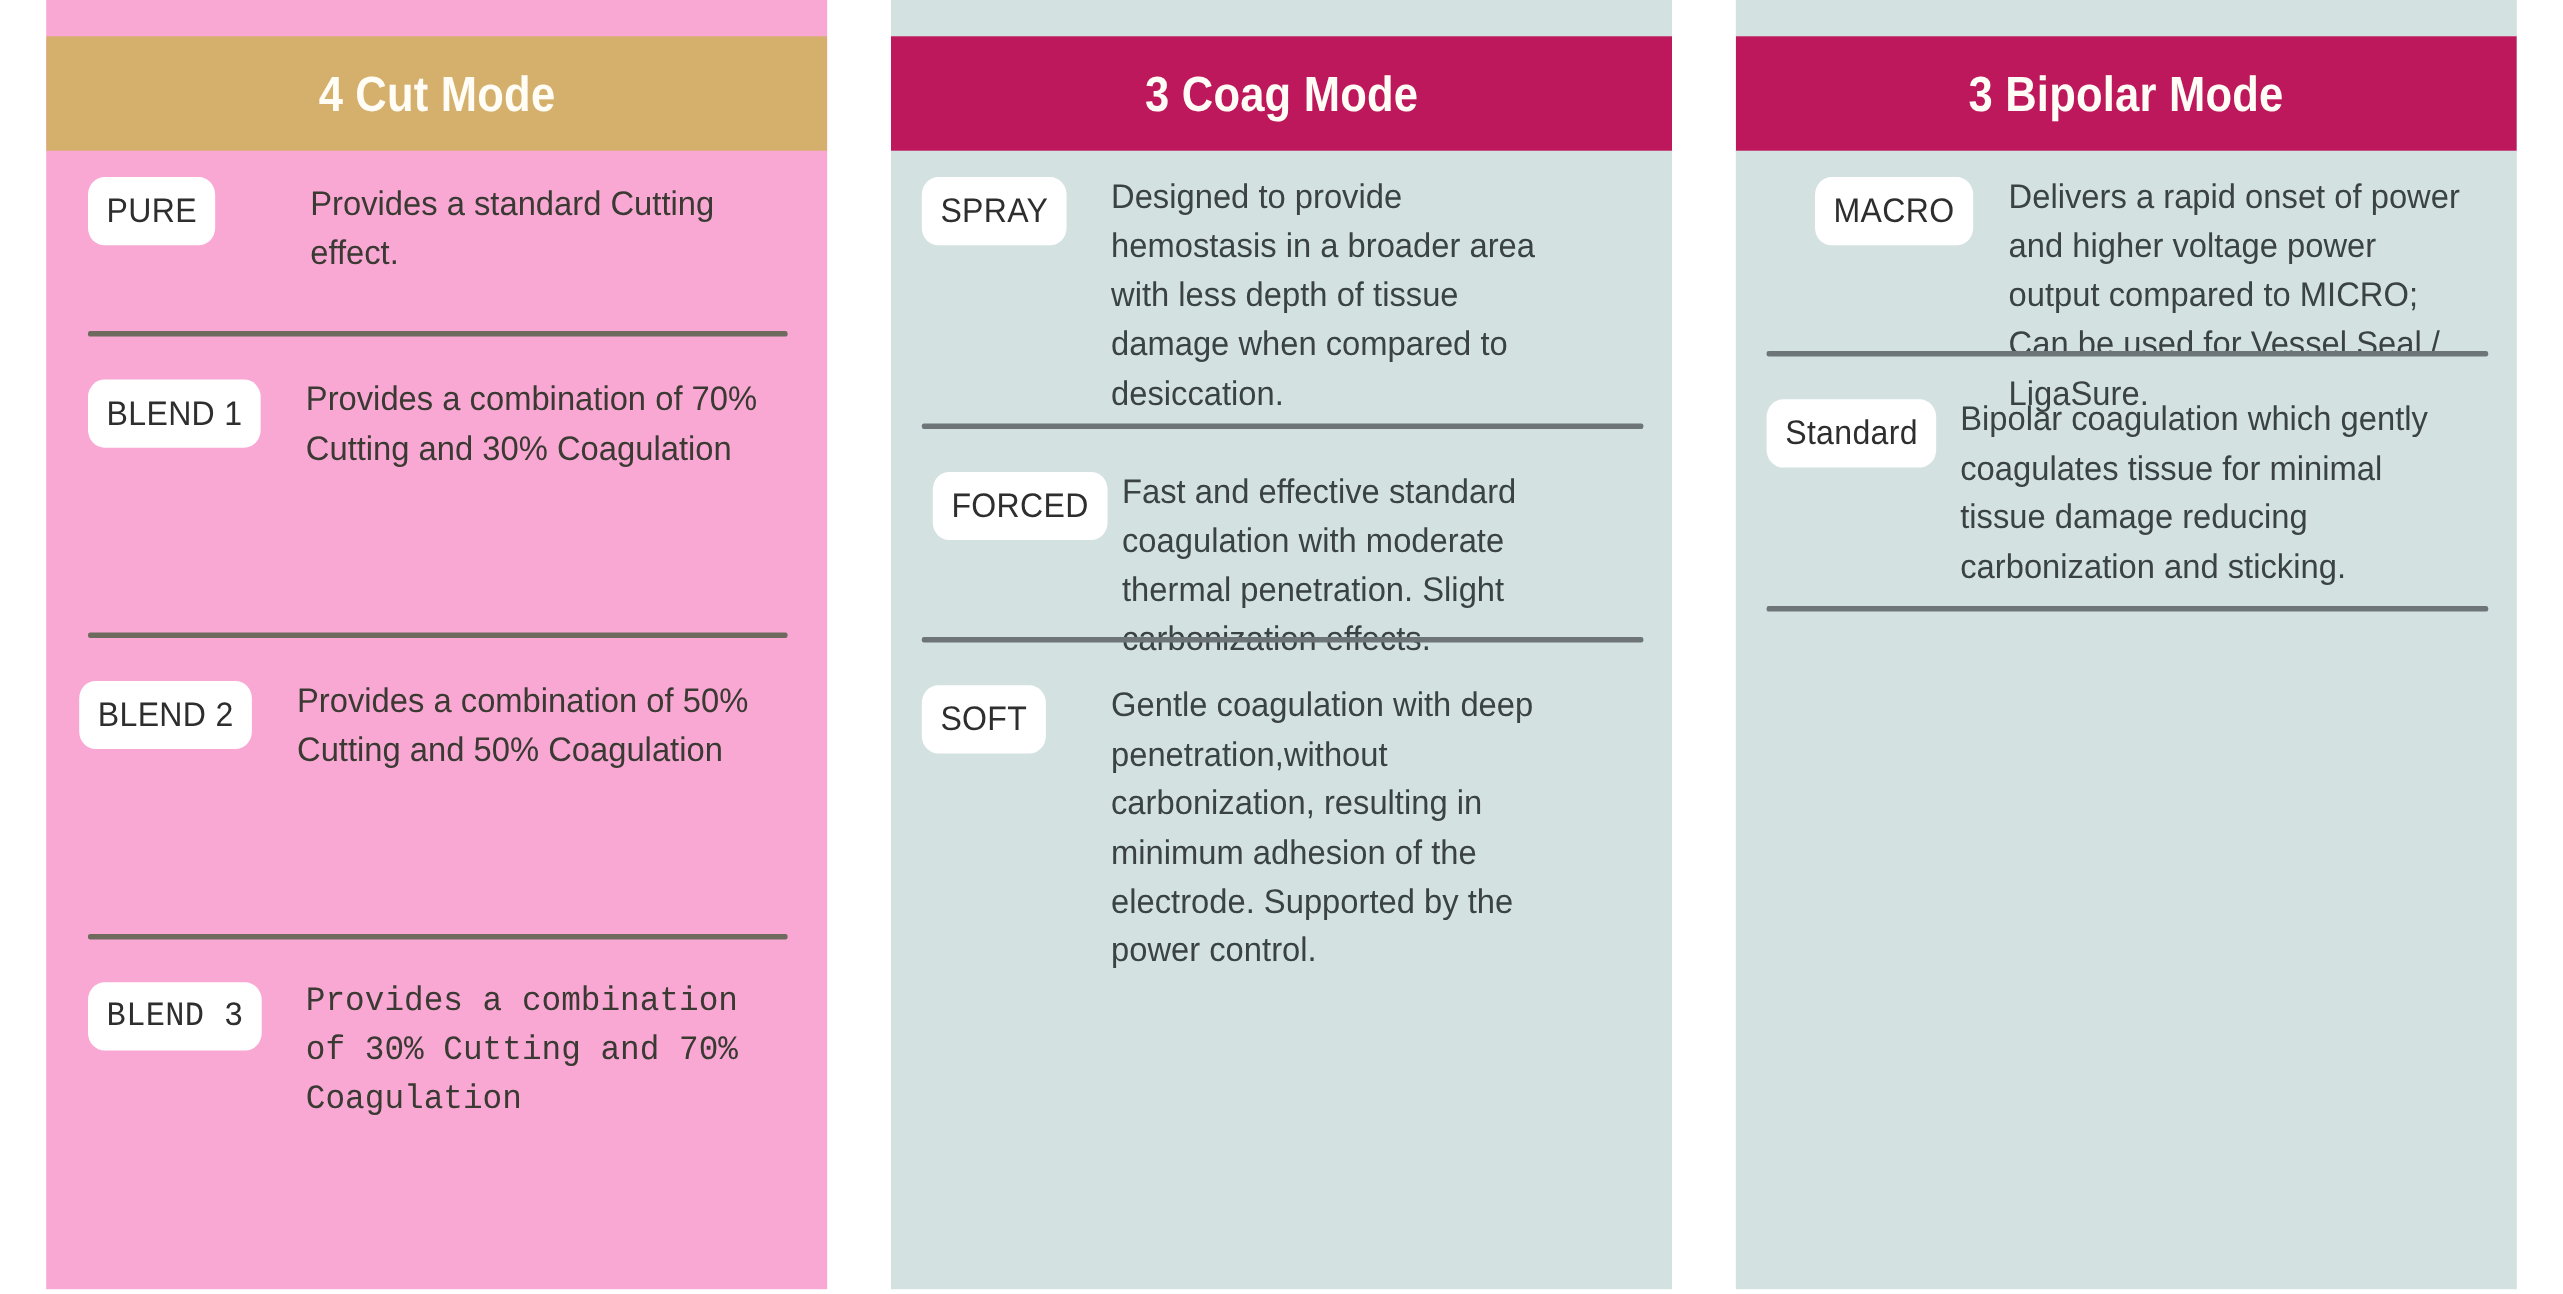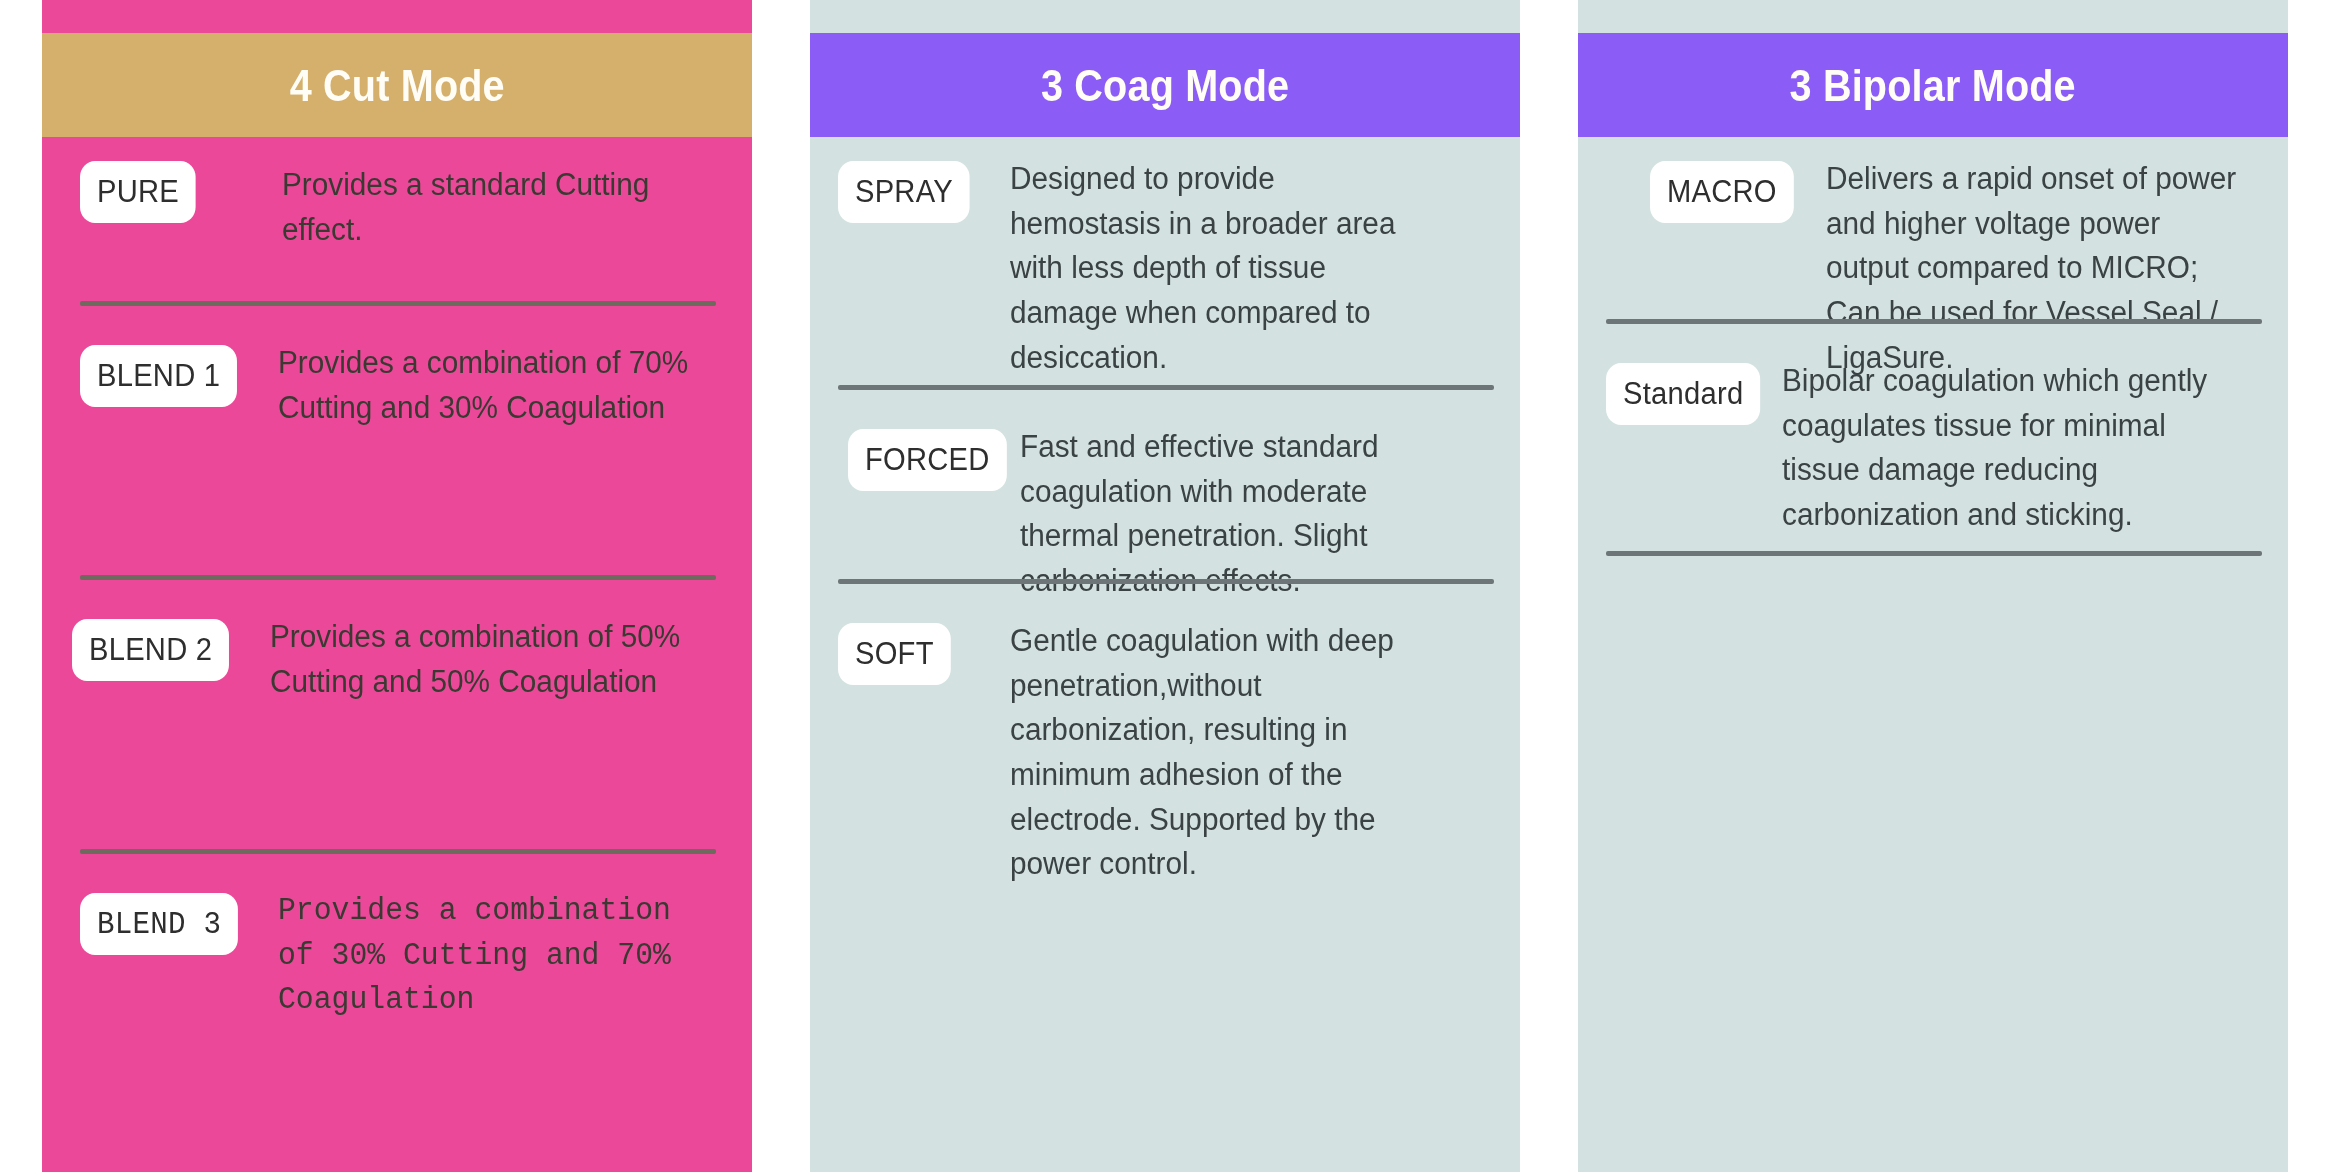--- a/index.html
+++ b/index.html
@@ -1,27 +1,27 @@
 <!DOCTYPE html>
 <html><head>
 <meta charset="utf-8">
 <style>
   html,body{margin:0;padding:0;background:#ffffff;}
   body{width:2330px;height:1176px;font-family:"Liberation Sans",sans-serif;overflow:hidden;}
   #stage{position:relative;width:2330px;height:1176px;background:#fff;}
 
   .card{position:absolute;top:0;width:710px;height:1172px;overflow:hidden;}
-  .card.c1{left:42px;background:#ec4899;}
+  .card.c1{left:42px;background:#f9a8d4;}
   .card.c2{left:810px;background:#D3E2E1;}
   .card.c3{left:1578px;background:#D3E2E1;}
 
   .card-head{position:absolute;left:0;top:33px;width:100%;height:104px;
              display:flex;align-items:center;justify-content:center;}
   .c1 .card-head{background:#D5B06C;}
-  .c2 .card-head,.c3 .card-head{background:#8b5cf6;}
+  .c2 .card-head,.c3 .card-head{background:#be185d;}
   .card-head-title{color:#FFFDF5;font-size:45px;font-weight:bold;
                    letter-spacing:.2px;line-height:1;
                    transform:scaleX(.88);transform-origin:center;white-space:nowrap;}
 
   .rows{position:absolute;left:0;top:137px;right:0;bottom:0;border-radius:27px;}
 
   .row{position:absolute;left:0;right:0;display:flex;align-items:flex-start;}
   .pill{flex:0 0 auto;background:#FFFFFF;border-radius:16px;
         min-height:62px;display:flex;align-items:center;justify-content:center;
         padding:0 18px;box-sizing:border-box;

